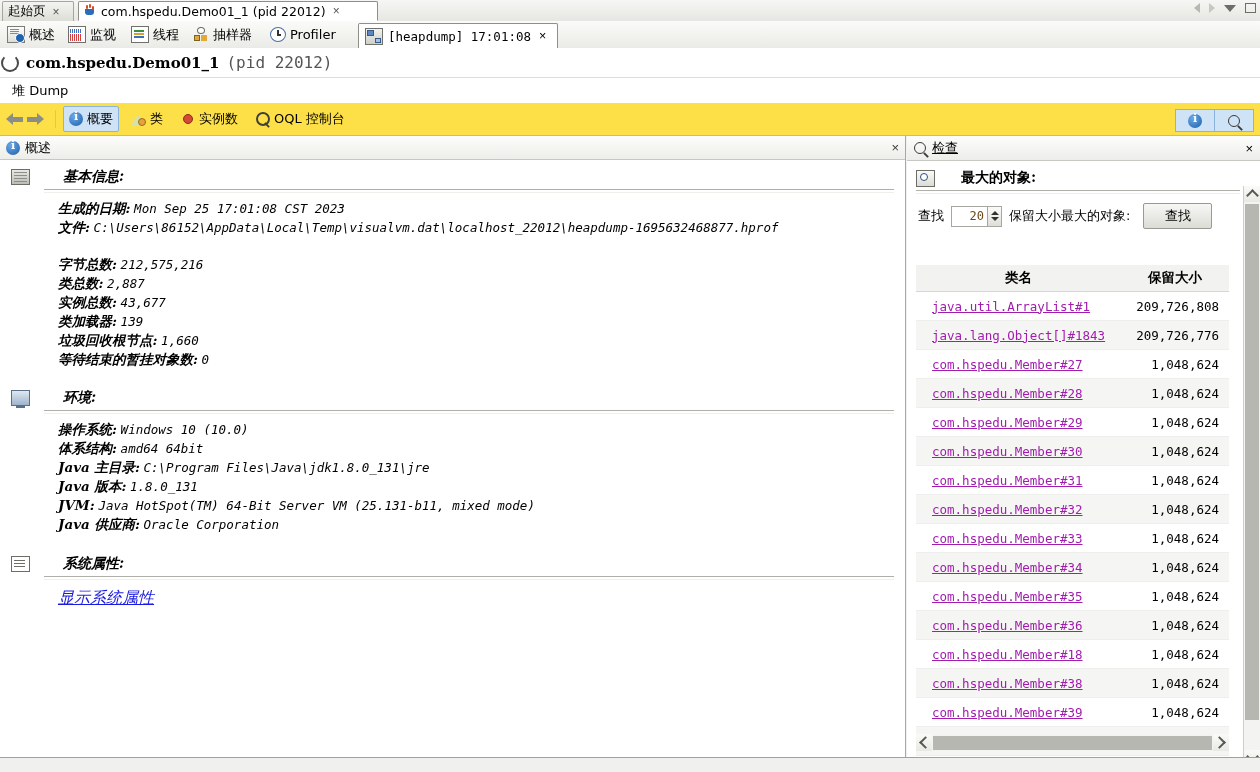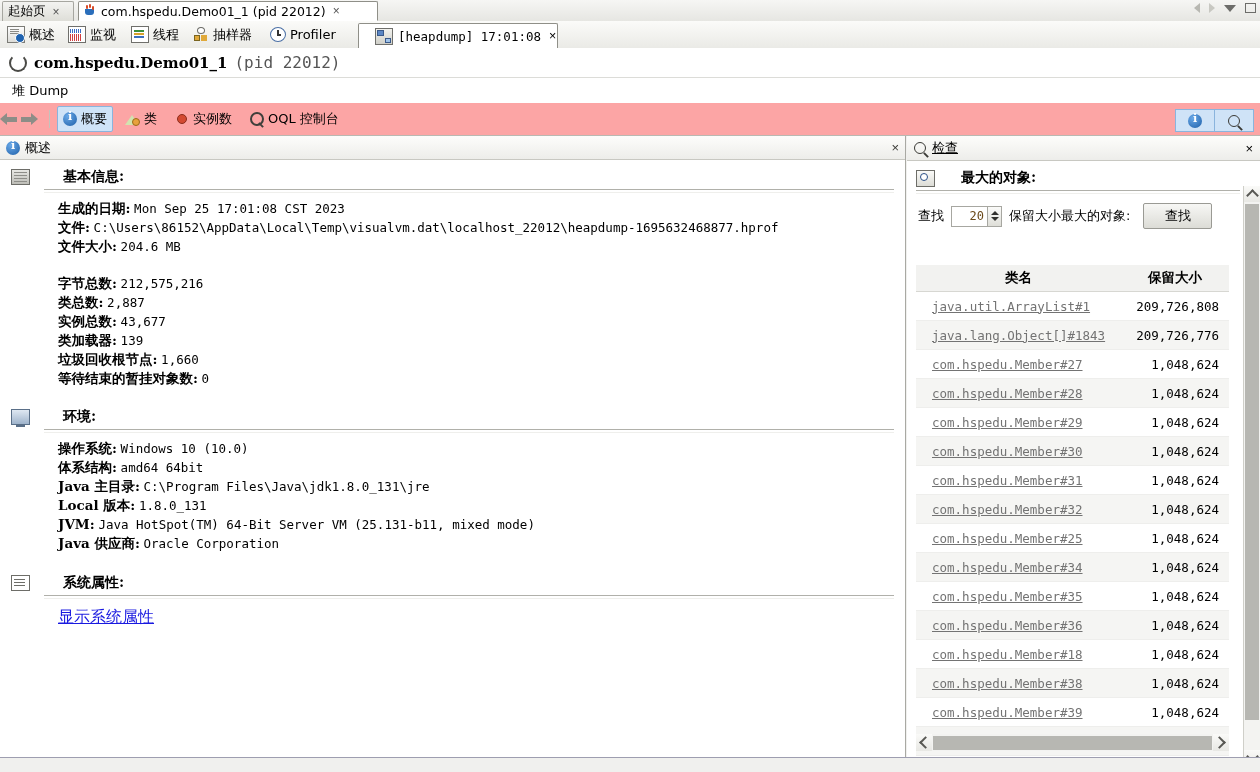--- a/index.html
+++ b/index.html
@@ -39,21 +39,21 @@
   .sqr{width:11px;height:10px;border:1.5px solid #6d6d6a;box-sizing:border-box;}
 
   
   .subtabs{position:absolute;left:0;top:21px;width:1260px;height:27px;
     background:linear-gradient(#fbfbf9,#eaeae6);border-bottom:1px solid #b5b5ae;}
   .sbtn{position:absolute;top:0;height:27px;display:flex;align-items:center;gap:4px;
     padding:0 5px;box-sizing:border-box;font-size:13px;white-space:nowrap;cursor:default;}
   .sbtn .slabel{font-family:"DejaVu Sans","Liberation Sans",sans-serif;}
   .heapTab{position:absolute;top:2px;height:25px;background:#fff;border:1px solid #8f8f88;
     border-bottom:none;border-radius:2px 2px 0 0;display:flex;align-items:center;
-    padding:0 16px;box-sizing:border-box;font-size:12.5px;white-space:nowrap;}
+    padding:0 6px;box-sizing:border-box;font-size:12.5px;white-space:nowrap;}
   .heapTab .tclose{margin-left:8px;}
 
   .ic{width:16px;height:15px;display:inline-block;position:relative;flex:none;}
   .ic-overview{background:linear-gradient(#fdfdfd,#dcdcd8);border:1px solid #7b7b76;}
   .ic-overview:before{content:"";position:absolute;left:2px;top:2px;width:9px;height:1px;
     background:#8a8a86;box-shadow:0 2px 0 #8a8a86,0 4px 0 #8a8a86;}
   .ic-overview:after{content:"";position:absolute;right:-1px;bottom:-1px;width:8px;height:8px;
     background:#1e62b0;border-radius:50%;border:1px solid #fff;}
   .ic-monitor{background:#fff;border:1px solid #6f6f6b;overflow:hidden;}
   .ic-monitor:before{content:"";position:absolute;left:1px;bottom:1px;width:12px;height:7px;
@@ -72,34 +72,34 @@
   .ic-profiler:before{content:"";position:absolute;left:6px;top:2px;width:1.5px;height:5px;background:#333;}
   .ic-profiler:after{content:"";position:absolute;left:6px;top:6px;width:4px;height:1.5px;background:#333;}
   .ic-heap{background:linear-gradient(#f2f2ee,#cfcfc9);border:1px solid #6f6f6b;}
   .ic-heap:before{content:"";position:absolute;left:1px;top:1px;width:7px;height:6px;
     background:#5b86c4;border:1px solid #39598a;box-sizing:border-box;}
   .ic-heap:after{content:"";position:absolute;right:1px;bottom:1px;width:6px;height:5px;
     background:#9fc2e8;border:1px solid #39598a;box-sizing:border-box;}
 
   
   .doctitle{position:absolute;left:0;top:48px;width:1260px;height:29px;background:#fff;
-    display:flex;align-items:center;padding-left:9px;box-sizing:border-box;}
+    display:flex;align-items:center;padding-left:1px;box-sizing:border-box;}
   .spinnerIcon{width:14px;height:14px;border:2px solid #4a4a46;border-radius:50%;
     border-top-color:transparent;margin-right:7px;flex:none;}
   .doctitle .dt1{font-family:"DejaVu Serif","Liberation Serif",serif;font-weight:bold;font-size:15px;}
   .doctitle .dt2{font-family:"DejaVu Sans Mono","Liberation Mono",monospace;font-size:16px;color:#555;margin-left:7px;}
 
   
   .heapbar{position:absolute;left:0;top:77px;width:1260px;height:26px;background:#fff;
     border-top:1px solid #dcdcd8;display:flex;align-items:center;padding-left:12px;box-sizing:border-box;
     font-size:13px;font-family:"DejaVu Sans","Liberation Sans",sans-serif;}
 
   
-  .viewbar{position:absolute;left:0;top:103px;width:1260px;height:33px;background:#fca5a5;
-    border-bottom:1px solid #b9b9b2;display:flex;align-items:center;box-sizing:border-box;}
+  .viewbar{position:absolute;left:0;top:103px;width:1260px;height:33px;background:#fde047;
+    border-bottom:1px solid #b9b9b2;display:flex;align-items:center;padding-left:6px;box-sizing:border-box;}
   .arrow{width:17px;height:14px;position:relative;margin-right:4px;cursor:pointer;}
   .arrow .shaft{position:absolute;left:0;top:5px;width:11px;height:5px;background:#8d8d87;}
   .arrow .head{position:absolute;top:1px;width:0;height:0;border-top:6px solid transparent;border-bottom:6px solid transparent;}
   .arrow.back .head{left:0;border-right:7px solid #8d8d87;}
   .arrow.back .shaft{left:6px;}
   .arrow.fwd .head{right:0;border-left:7px solid #8d8d87;}
   .vsep{width:1px;height:18px;background:#c3c3bd;margin:0 7px;}
   .vbtn{display:flex;align-items:center;gap:4px;padding:3px 5px;margin-right:6px;
     font-size:13px;white-space:nowrap;border:1px solid transparent;border-radius:2px;cursor:default;
     font-family:"DejaVu Sans","Liberation Sans",sans-serif;}
@@ -128,21 +128,21 @@
     background:#3a3a36;transform:rotate(45deg);}
 
   
   .leftpanel{position:absolute;left:0;top:136px;width:906px;height:622px;background:#fff;
     border-right:1px solid #a9a9a3;box-sizing:border-box;}
   .panelhdr{height:24px;background:linear-gradient(#fdfdfb,#ededea);border-bottom:1px solid #c8c8c2;
     display:flex;align-items:center;padding:0 6px;box-sizing:border-box;gap:5px;font-size:13px;}
   .panelhdr .ptitle{font-family:"DejaVu Sans","Liberation Sans",sans-serif;}
   .panelhdr .pclose{margin-left:auto;color:#3a3a36;cursor:pointer;font-size:13px;}
 
-  .content{position:relative;height:597px;background:#fff;overflow:hidden;padding-top:8px;box-sizing:border-box;}
+  .content{position:relative;height:597px;background:#fff;overflow:hidden;padding-top:8px;box-sizing:border-box;font-style:italic;}
   .sect{position:relative;margin:0 0 0 0;}
   .sechead{display:flex;align-items:center;padding-left:11px;}
   .sechead .secicon{width:17px;height:14px;flex:none;margin-right:33px;}
   .sechead .sectitle{font-family:"DejaVu Serif","Liberation Serif",serif;font-weight:bold;font-size:14px;}
   .hr{height:2px;border-top:1px solid #b0b0aa;border-bottom:1px solid #efefec;margin:3px 11px 0 44px;}
   .body{padding:6px 0 0 58px;font-size:13px;line-height:18px;}
   .kv{white-space:nowrap;}
   .k{font-family:"DejaVu Serif","Liberation Serif",serif;font-weight:bold;font-size:13.5px;}
   .v{font-family:"DejaVu Sans Mono","Liberation Mono",monospace;font-size:12.5px;}
   .lnk{color:#1a1ae0;text-decoration:underline;font-family:"DejaVu Sans","Liberation Sans",sans-serif;
@@ -186,21 +186,21 @@
   .findbtn{margin-left:6px;width:67px;height:24px;background:linear-gradient(#f7f7f5,#dcdcd6);
     border:1px solid #9a9a94;border-radius:2px;display:flex;align-items:center;justify-content:center;
     font-size:13px;cursor:pointer;font-family:"DejaVu Sans","Liberation Sans",sans-serif;}
   .tblwrap{position:absolute;left:9px;top:104px;width:313px;}
   table.objs{border-collapse:collapse;width:313px;table-layout:fixed;}
   table.objs th{background:#f2f2f0;font-family:"DejaVu Serif","Liberation Serif",serif;font-weight:bold;
     font-size:13.5px;height:24px;border-bottom:1px solid #d7d7d2;}
   table.objs td{height:26px;font-family:"DejaVu Sans Mono","Liberation Mono",monospace;font-size:12.5px;
     border-bottom:1px solid #eeeeec;}
   table.objs td.cls{padding-left:16px;}
-  table.objs td.cls a{color:#737373;text-decoration:underline;cursor:pointer;}
+  table.objs td.cls a{color:#a21caf;text-decoration:underline;cursor:pointer;}
   table.objs td.sz{text-align:right;padding-right:10px;}
   table.objs tr.alt td{background:#f5f5f3;}
   table.objs col.c1{width:205px;}
   table.objs col.c2{width:108px;}
 
   .vscroll{position:absolute;right:0;top:25px;width:16px;height:580px;background:#f3f3f1;
     border-left:1px solid #cfcfc9;}
   .vscroll .sbtnu,.vscroll .sbtnd{height:16px;display:flex;align-items:center;justify-content:center;
     background:linear-gradient(#fafaf8,#e8e8e4);cursor:pointer;}
   .chev{width:7px;height:7px;border-left:2px solid #585854;border-top:2px solid #585854;}
@@ -335,24 +335,20 @@
         <div class="hr"></div>
         <div class="body">
           <div class="kv">
             <span class="k">生成的日期:</span>
             <span class="v">Mon Sep 25 17:01:08 CST 2023</span>
           </div>
           <div class="kv">
             <span class="k">文件:</span>
             <span class="v">C:\Users\86152\AppData\Local\Temp\visualvm.dat\localhost_22012\heapdump-1695632468877.hprof</span>
           </div>
-          <div class="kv">
-            <span class="k">文件大小:</span>
-            <span class="v">204.6 MB</span>
-          </div>
           <div class="kv" style="height:18px;">&nbsp;</div>
           <div class="kv">
             <span class="k">字节总数:</span>
             <span class="v">212,575,216</span>
           </div>
           <div class="kv">
             <span class="k">类总数:</span>
             <span class="v">2,887</span>
           </div>
           <div class="kv">
@@ -387,21 +383,21 @@
           </div>
           <div class="kv">
             <span class="k">体系结构:</span>
             <span class="v">amd64 64bit</span>
           </div>
           <div class="kv">
             <span class="k">Java 主目录:</span>
             <span class="v">C:\Program Files\Java\jdk1.8.0_131\jre</span>
           </div>
           <div class="kv">
-            <span class="k">Local 版本:</span>
+            <span class="k">Java 版本:</span>
             <span class="v">1.8.0_131</span>
           </div>
           <div class="kv">
             <span class="k">JVM:</span>
             <span class="v">Java HotSpot(TM) 64-Bit Server VM (25.131-b11, mixed mode)</span>
           </div>
           <div class="kv">
             <span class="k">Java 供应商:</span>
             <span class="v">Oracle Corporation</span>
           </div>
@@ -490,21 +486,21 @@
               </tr>
               <tr>
                 <td class="cls"><a>com.hspedu.Member#31</a></td>
                 <td class="sz">1,048,624</td>
               </tr>
               <tr class="alt">
                 <td class="cls"><a>com.hspedu.Member#32</a></td>
                 <td class="sz">1,048,624</td>
               </tr>
               <tr>
-                <td class="cls"><a>com.hspedu.Member#25</a></td>
+                <td class="cls"><a>com.hspedu.Member#33</a></td>
                 <td class="sz">1,048,624</td>
               </tr>
               <tr class="alt">
                 <td class="cls"><a>com.hspedu.Member#34</a></td>
                 <td class="sz">1,048,624</td>
               </tr>
               <tr>
                 <td class="cls"><a>com.hspedu.Member#35</a></td>
                 <td class="sz">1,048,624</td>
               </tr>

